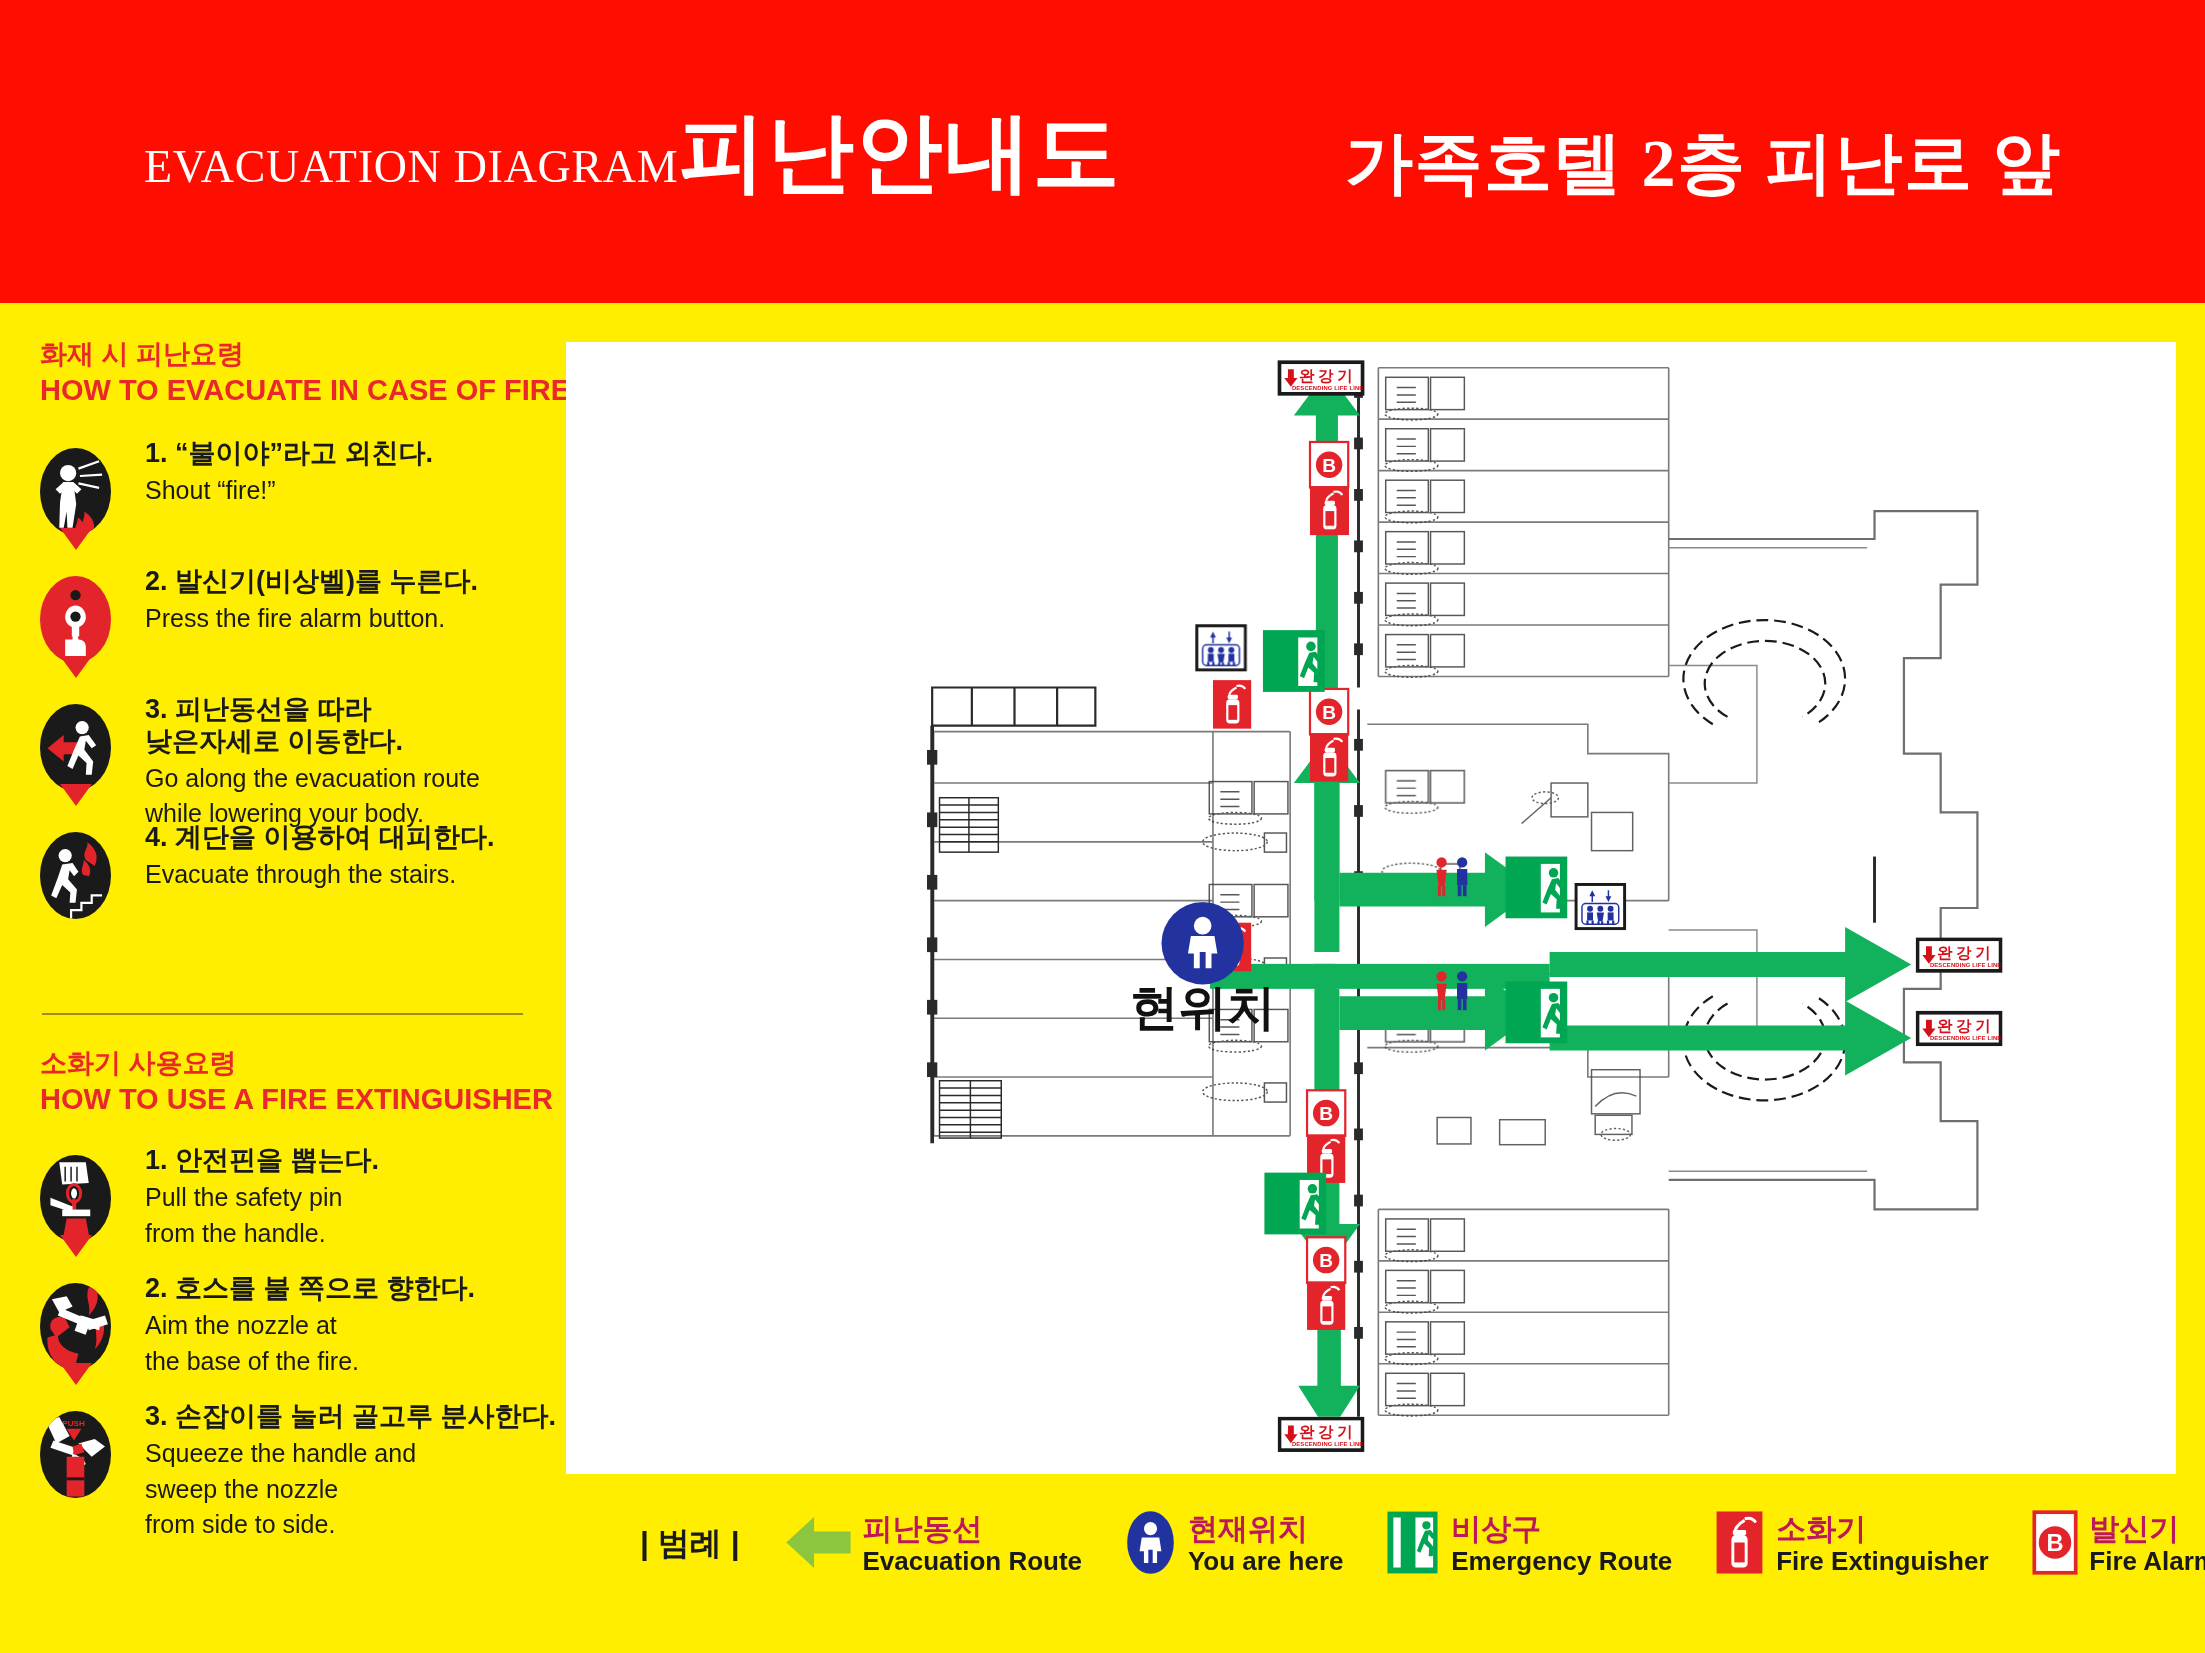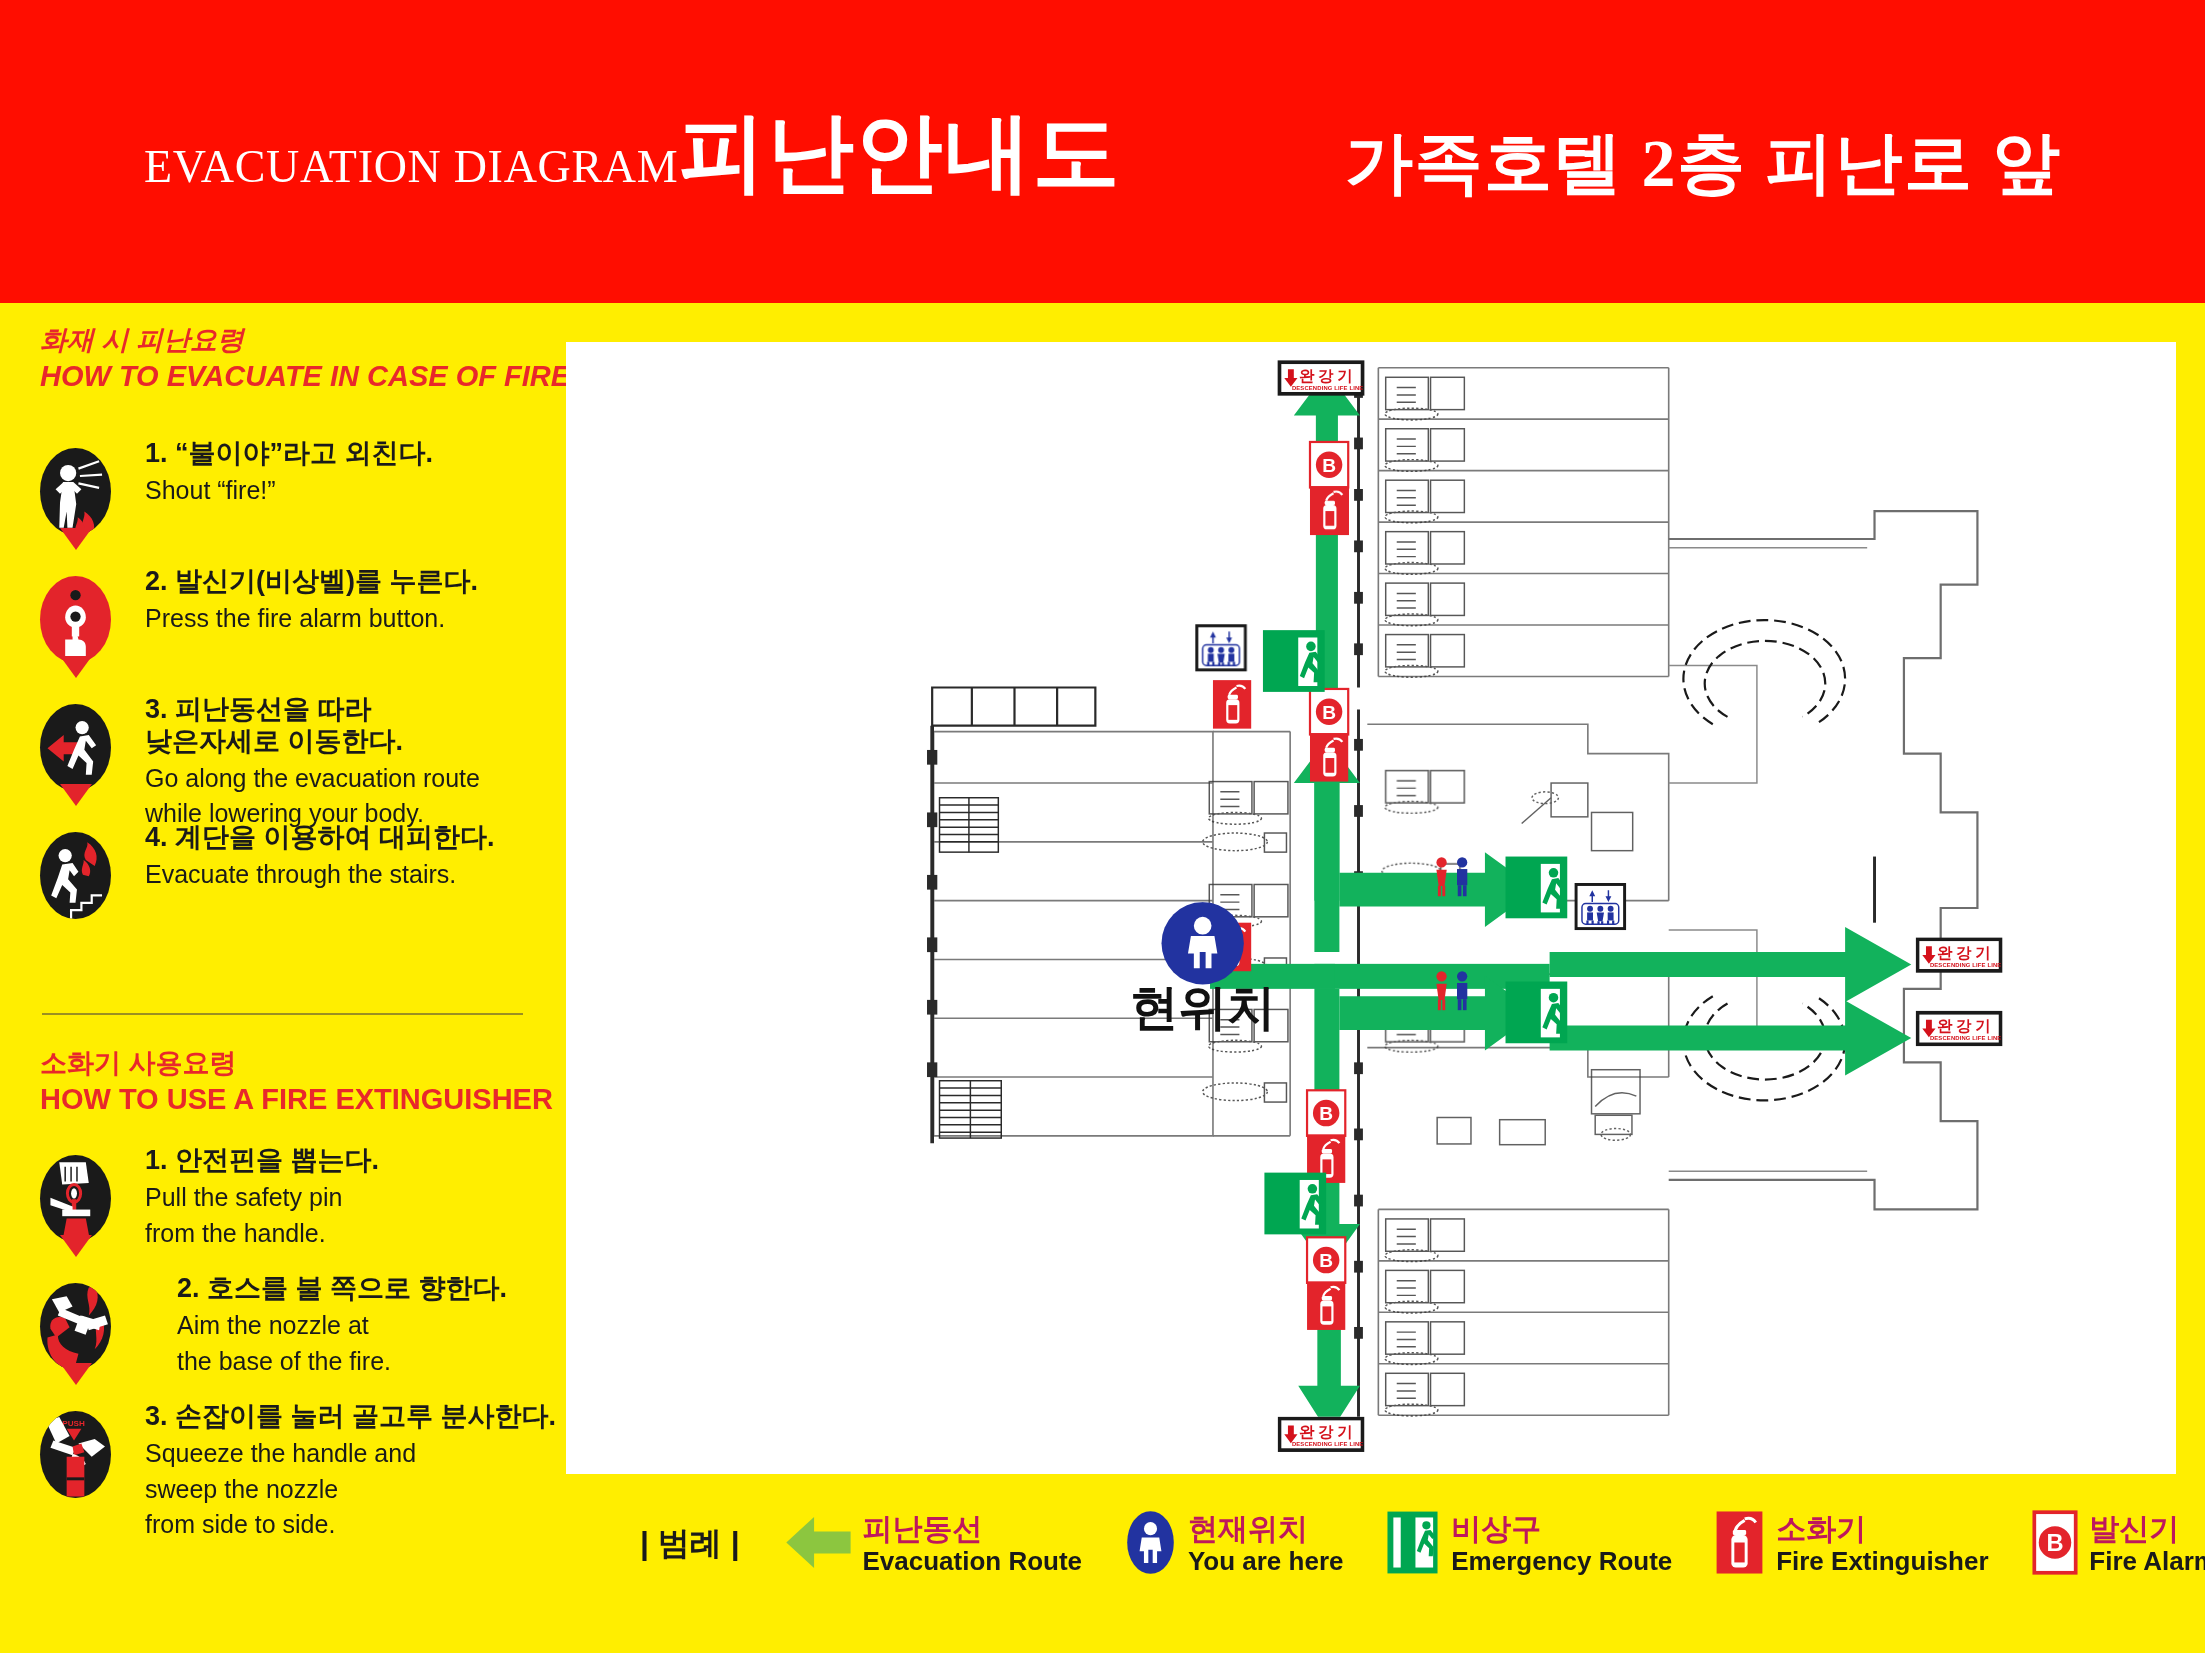--- a/index.html
+++ b/index.html
@@ -43,21 +43,21 @@
   }
   .sec-head { position:absolute; left:40px; }
   .sec-head .ko {
     font-size:27px; font-weight:700; color:#E8282B; line-height:1.25;
     white-space:nowrap;
   }
   .sec-head .en {
     font-size:29px; font-weight:700; color:#E8282B; line-height:1.25;
     white-space:nowrap;
   }
-  #evac-head { top:21px;font-style:italic; }
+  #evac-head { top:35px; }
   #ext-head  { top:744px; }
 
   .divider {
     position:absolute; left:42px; top:710px; width:481px; height:2.2px;
     background:#9B8F22;
   }
 
   .step {
     position:absolute; display:flex; align-items:flex-start;
   }
@@ -251,21 +251,21 @@
       </div>
     </div>
     <div class="txt">
       <div class="t-ko">1. 안전핀을 뽑는다.</div>
       <div class="t-en">Pull the safety pin</div>
       <div class="t-en">from the handle.</div>
     </div>
   </div>
   <div class="down-tri" style="left:60px; top:932px;"></div>
 
-  <div class="step" style="left:40px; top:966px;gap:32px;">
+  <div class="step" style="left:40px; top:966px;">
     <div class="icon-wrap">
       <div class="oval">
         <svg width="71" height="87" viewBox="0 0 96 118">
           <path d="M66 6 C60 20 70 30 66 44 C78 32 82 18 74 4 Z" fill="#E3242B"></path>
           <path d="M78 52 C72 64 80 76 74 90 C86 78 90 62 84 48 Z" fill="#E3242B"></path>
           <path d="M14 62 C12 50 22 42 34 48 L40 60 L22 74 Z" fill="#E3242B"></path>
           <path d="M10 74 C8 98 24 118 46 118 L52 96 C34 92 24 84 24 70 Z" fill="#E3242B"></path>
           <path d="M16 22 L36 18 L44 32 L26 40 Z" fill="#fff"></path>
           <path d="M28 34 L62 48 L58 58 L24 44 Z" fill="#fff"></path>
           <path d="M56 44 L82 52 L80 64 L54 56 Z" fill="#fff"></path>

